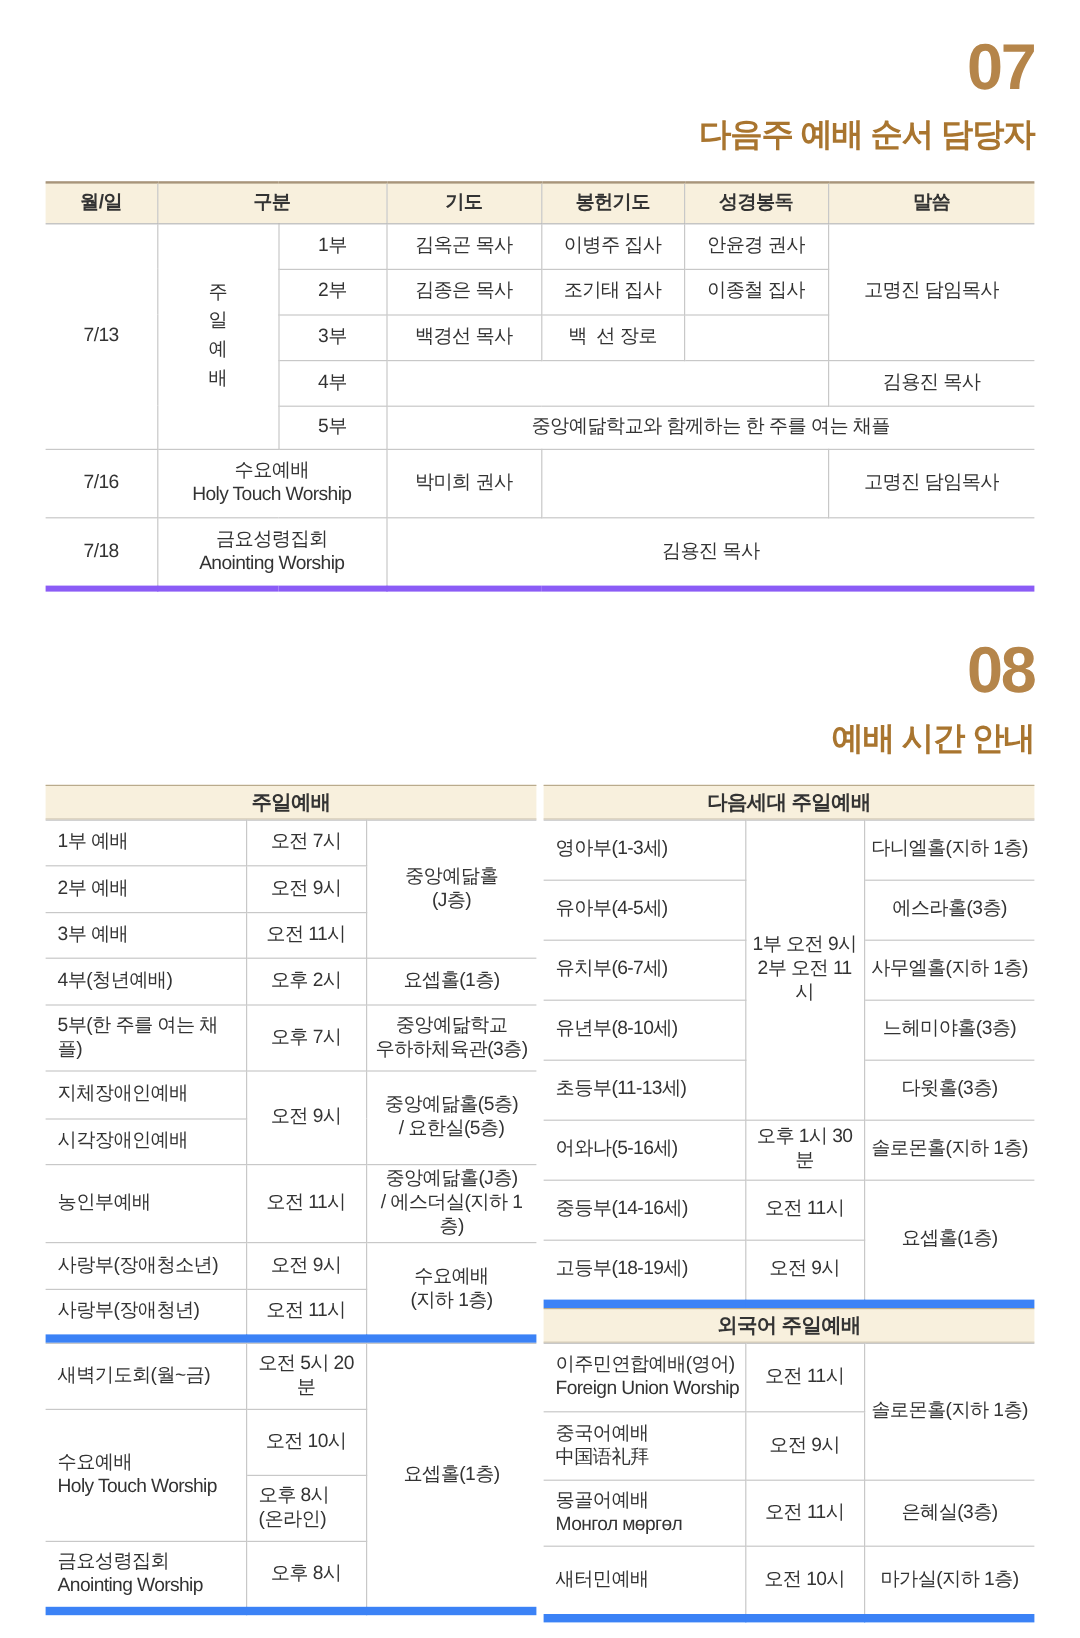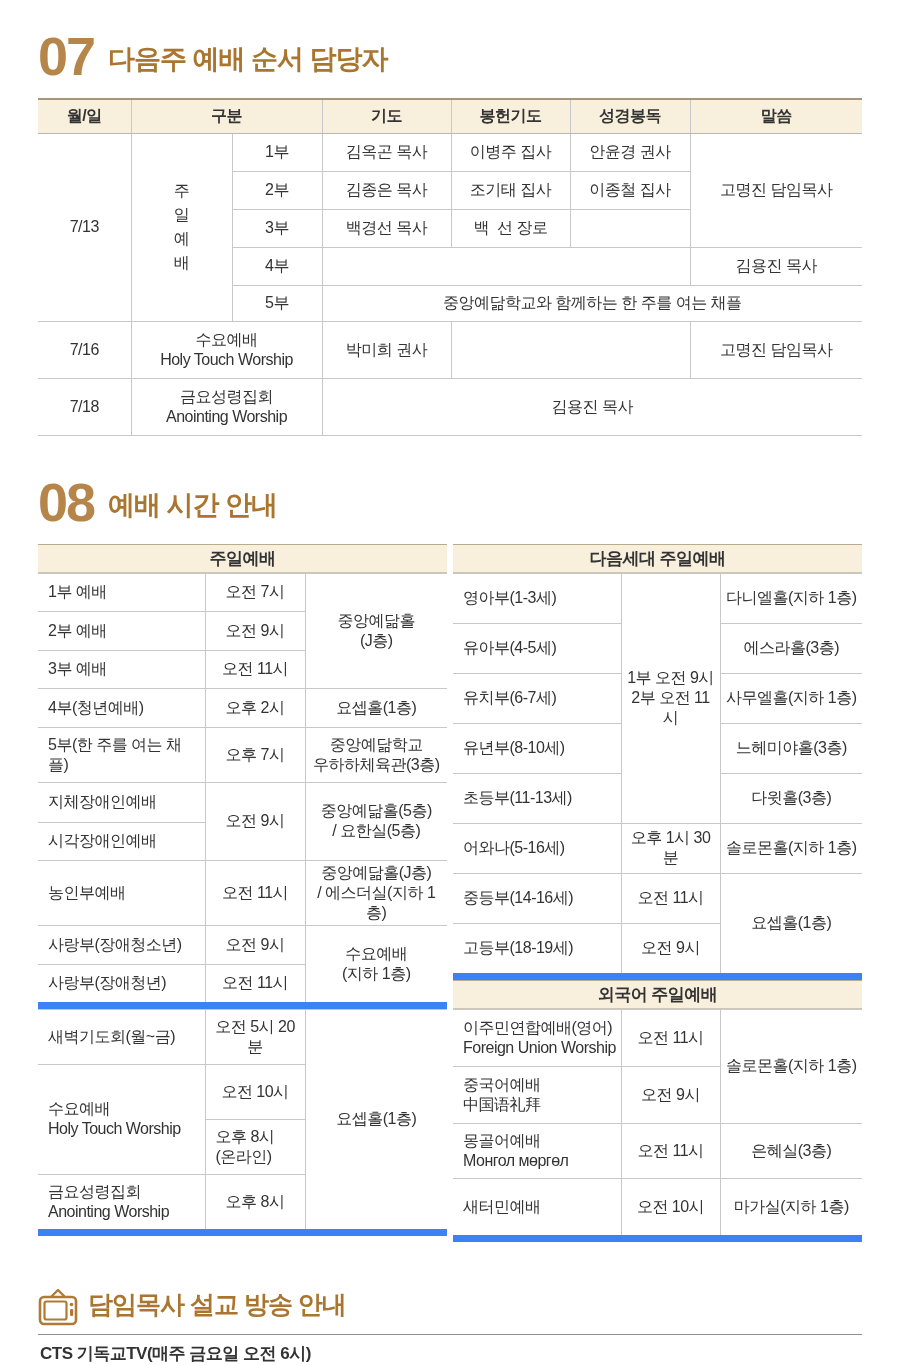--- a/index.html
+++ b/index.html
@@ -1,32 +1,32 @@
 <!DOCTYPE html>
 <html><head>
 <meta charset="utf-8">
 <style>
   html,body{margin:0;padding:0;background:#ffffff;}
   body{width:900px;height:1365px;font-family:"Liberation Sans","DejaVu Sans",sans-serif;color:#333;overflow:hidden;}
   .page{padding:34px 38px 0 38px;}
 
   
-  .sec-head{display:flex;align-items:flex-end;gap:14px;margin:0 0 18px 0;}
+  .sec-head{display:flex;align-items:flex-end;gap:14px;margin:0 0 18px 0;flex-direction:column;}
   .sec-num{font-size:54px;font-weight:bold;color:#b5854a;line-height:0.85;letter-spacing:-2px;}
   .sec-title{font-size:27px;font-weight:bold;color:#a9752f;padding-bottom:3px;letter-spacing:-1px;}
 
   
   table{border-collapse:collapse;table-layout:fixed;width:100%;}
   td{border:1px solid #c8c8c8;text-align:center;vertical-align:middle;font-size:16px;line-height:1.25;padding:2px 4px;white-space:pre-line;letter-spacing:-0.5px;}
   td:first-child{border-left:none;}
   td:last-child{border-right:none;}
 
   
   .t07 .hrow td{background:#f8f0dd;font-weight:bold;border-top:2px solid #a8957a;border-bottom:1px solid #b7b7b7;height:29px;}
-  .t07{border-bottom:1px solid #8b5cf6;}
+  .t07{border-bottom:5px solid #8b5cf6;}
   .h33 td{height:33px;} .h31 td{height:31px;} .h52 td{height:52px;}
   .vert{width:18px;margin:0 auto;word-break:break-all;line-height:1.5;}
 
   
   .cols{display:flex;gap:6px;align-items:flex-start;}
   .col{width:409px;}
   .band{background:#f8f0dd;border-top:1px solid #b9ab8d;border-bottom:1px solid #cfc6b2;text-align:center;font-weight:bold;font-size:17px;height:27px;line-height:27px;letter-spacing:-0.5px;}
   .t08{border-bottom:7px solid #3b82f6;}
   .r33 td{height:33px;} .r34 td{height:34px;} .r35 td{height:35px;} .r45 td{height:45px;} .r50 td{height:50px;} .r52 td{height:52px;}
   .lft td:first-child{text-align:left;padding-left:10px;}

